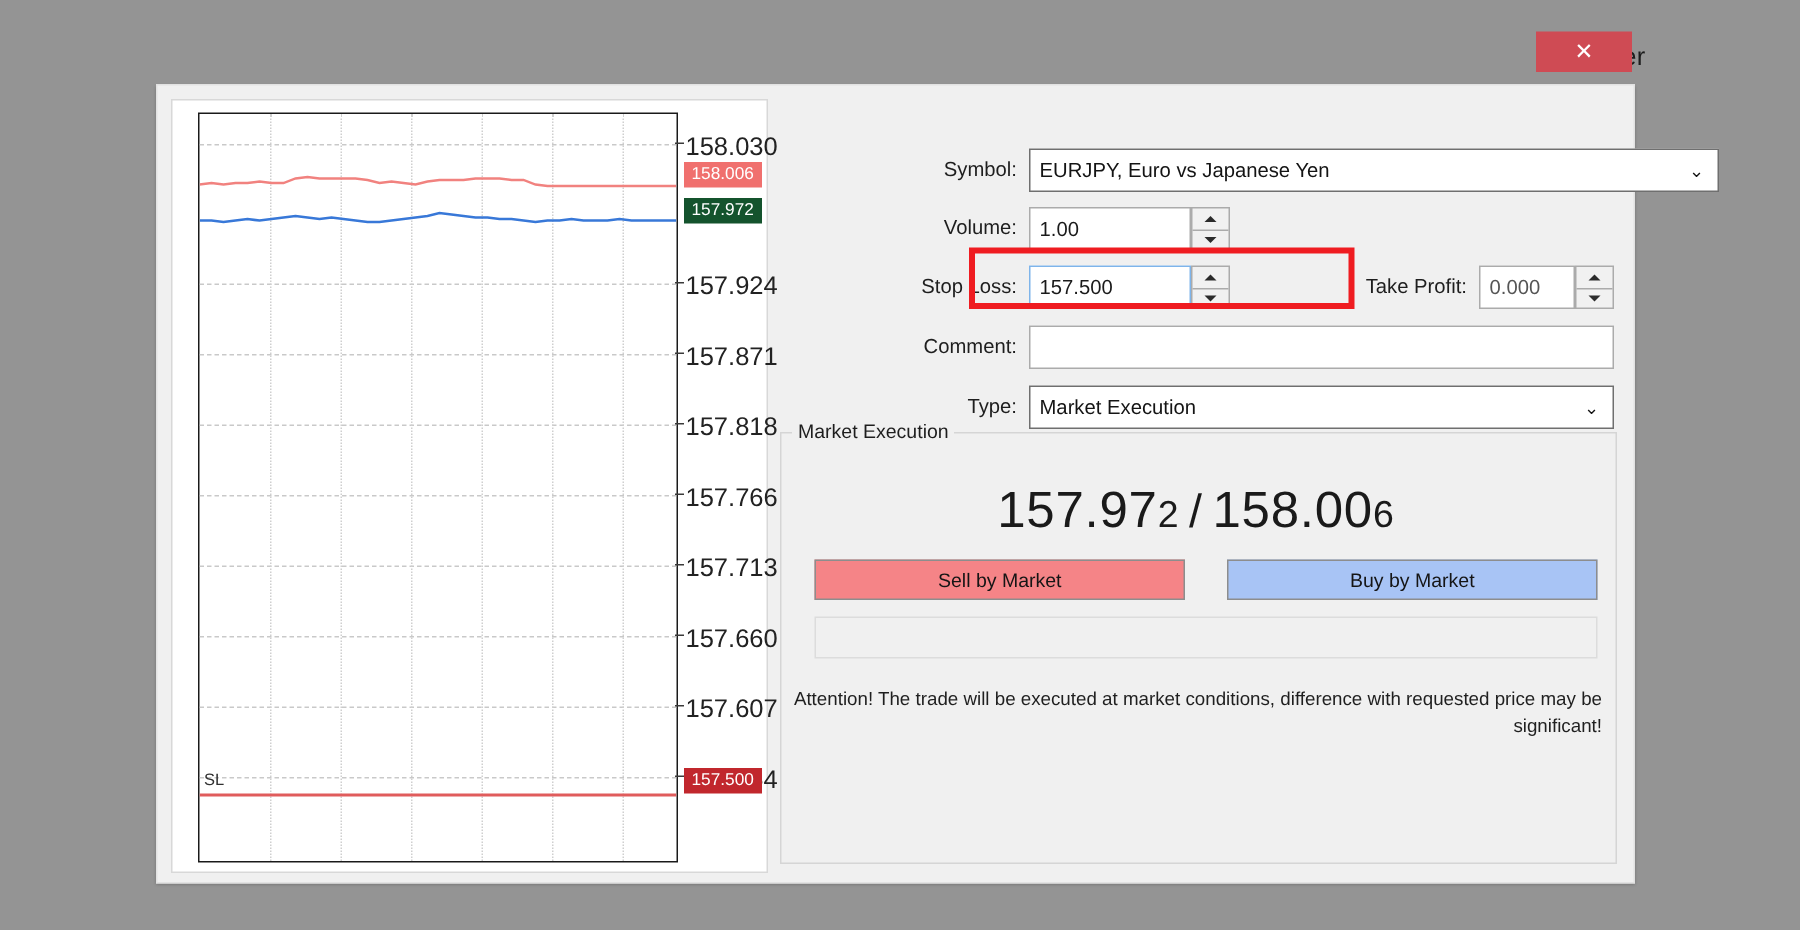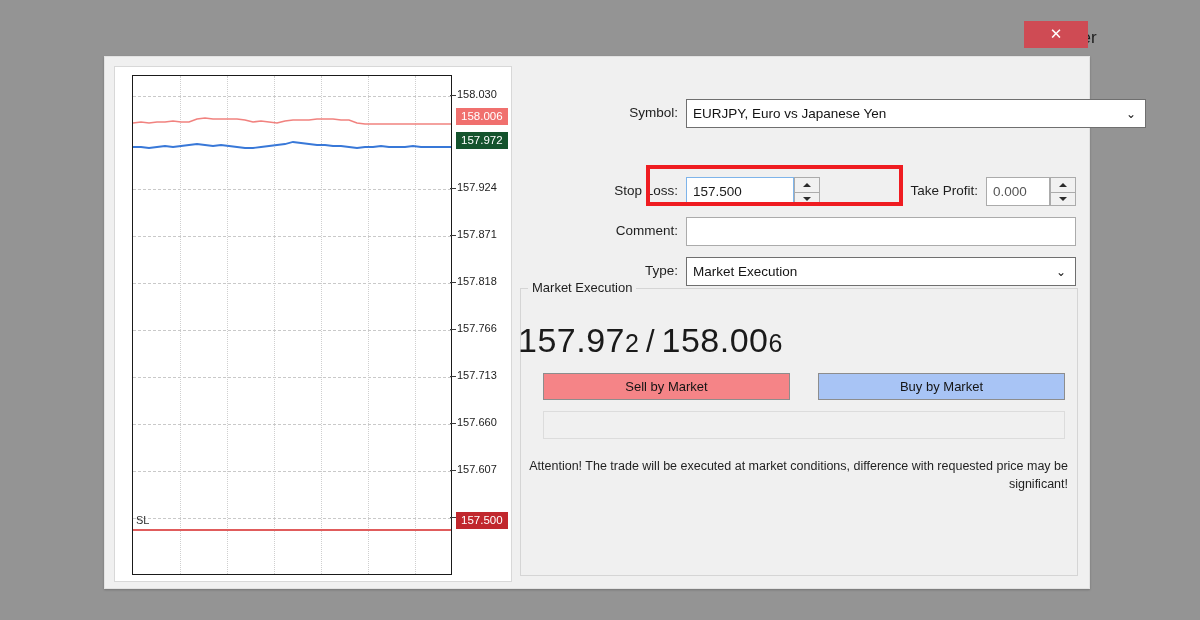--- a/index.html
+++ b/index.html
@@ -101,21 +101,21 @@
     left: 335px; top: 8px;
     width: 60px; height: 500px;
   }
   .tick {
     position: absolute; left: 0; width: 6px; height: 0;
     border-top: 1px solid #3a3a3a;
   }
   .tick-label {
     position: absolute;
     left: 7px;
-    font-size: 11px;
+    font-size: 17px;
     color: #222;
     white-space: nowrap;
     font-family: "Liberation Sans", sans-serif;
   }
   .price-badge {
     position: absolute;
     left: 6px;
     height: 17px; line-height: 17px;
     padding: 0 5px;
     font-size: 11.5px;
@@ -229,20 +229,21 @@
     position: absolute;
     left: 10px; top: 214px;
     background: #f0f0f0;
     padding: 0 4px;
     font-size: 13px;
     color: #1e1e1e;
   }
   #quote-display {
     position: absolute;
     left: 0; top: 255px; width: 558px;
+    text-align: center;
     color: #1a1a1a;
     font-family: "Liberation Sans", sans-serif;
   }
   #quote-display .big { font-size: 34px; letter-spacing: .5px; }
   #quote-display .small { font-size: 25px; }
   #quote-display .sep { font-size: 31px; padding: 0 7px; }
 
   .trade-button {
     position: absolute;
     top: 307px; height: 27px;
@@ -358,20 +359,32 @@
     <div id="form-panel">
 
       <div class="form-row" style="top:33px">
         <div class="field-label" style="left:40px;width:120px">Symbol:</div>
         <div class="combo" style="left:168px;width:460px">
           <span>EURJPY, Euro vs Japanese Yen</span>
           <span class="chev">⌄</span>
         </div>
       </div>
 
+      <div class="form-row" style="top:72px">
+        <div class="field-label" style="left:40px;width:120px">Volume:</div>
+        <div class="text-input" style="left:168px;width:108px">1.00</div>
+        <div class="spinner" style="left:276px">
+          <div class="half up">
+              <span class="arrow"></span>
+            </div>
+          <div class="half down">
+              <span class="arrow"></span>
+            </div>
+        </div>
+      </div>
 
       <div class="form-row" style="top:111px">
         <div class="field-label" style="left:40px;width:120px">Stop Loss:</div>
         <div class="text-input focused" style="left:168px;width:108px">157.500</div>
         <div class="spinner" style="left:276px">
           <div class="half up">
               <span class="arrow"></span>
             </div>
           <div class="half down">
               <span class="arrow"></span>

